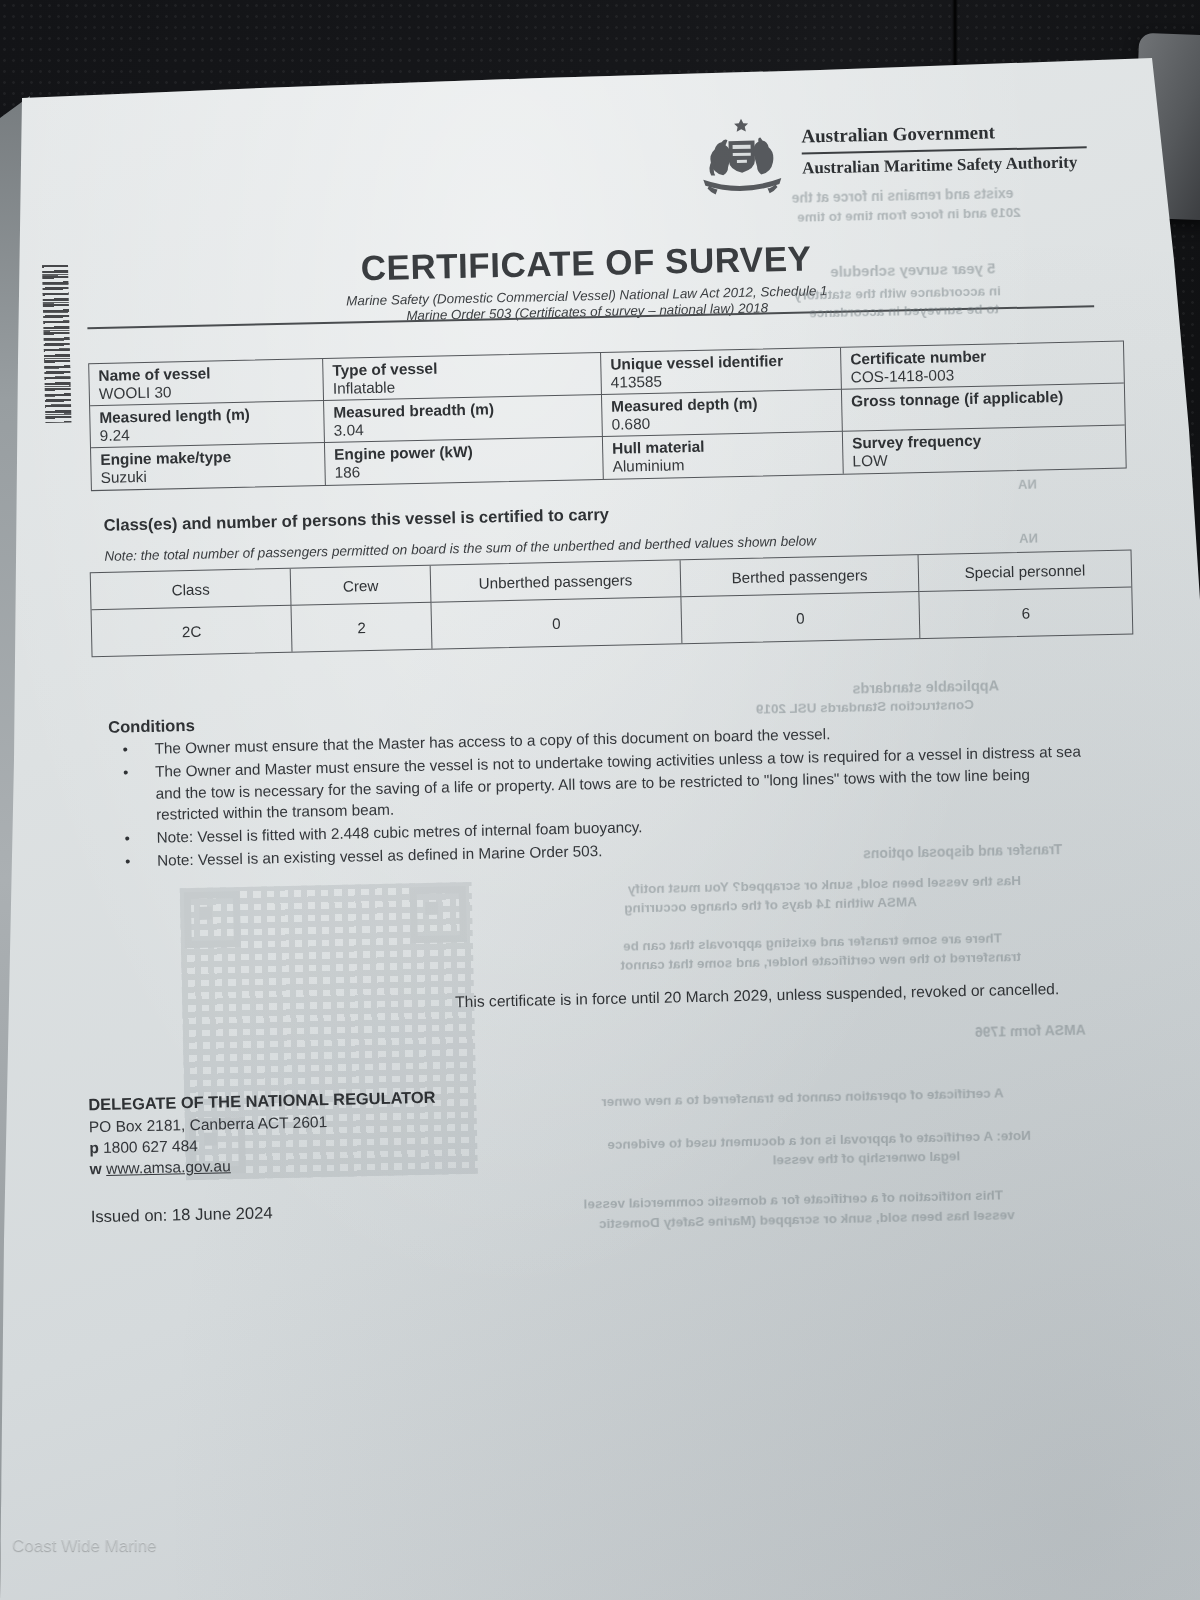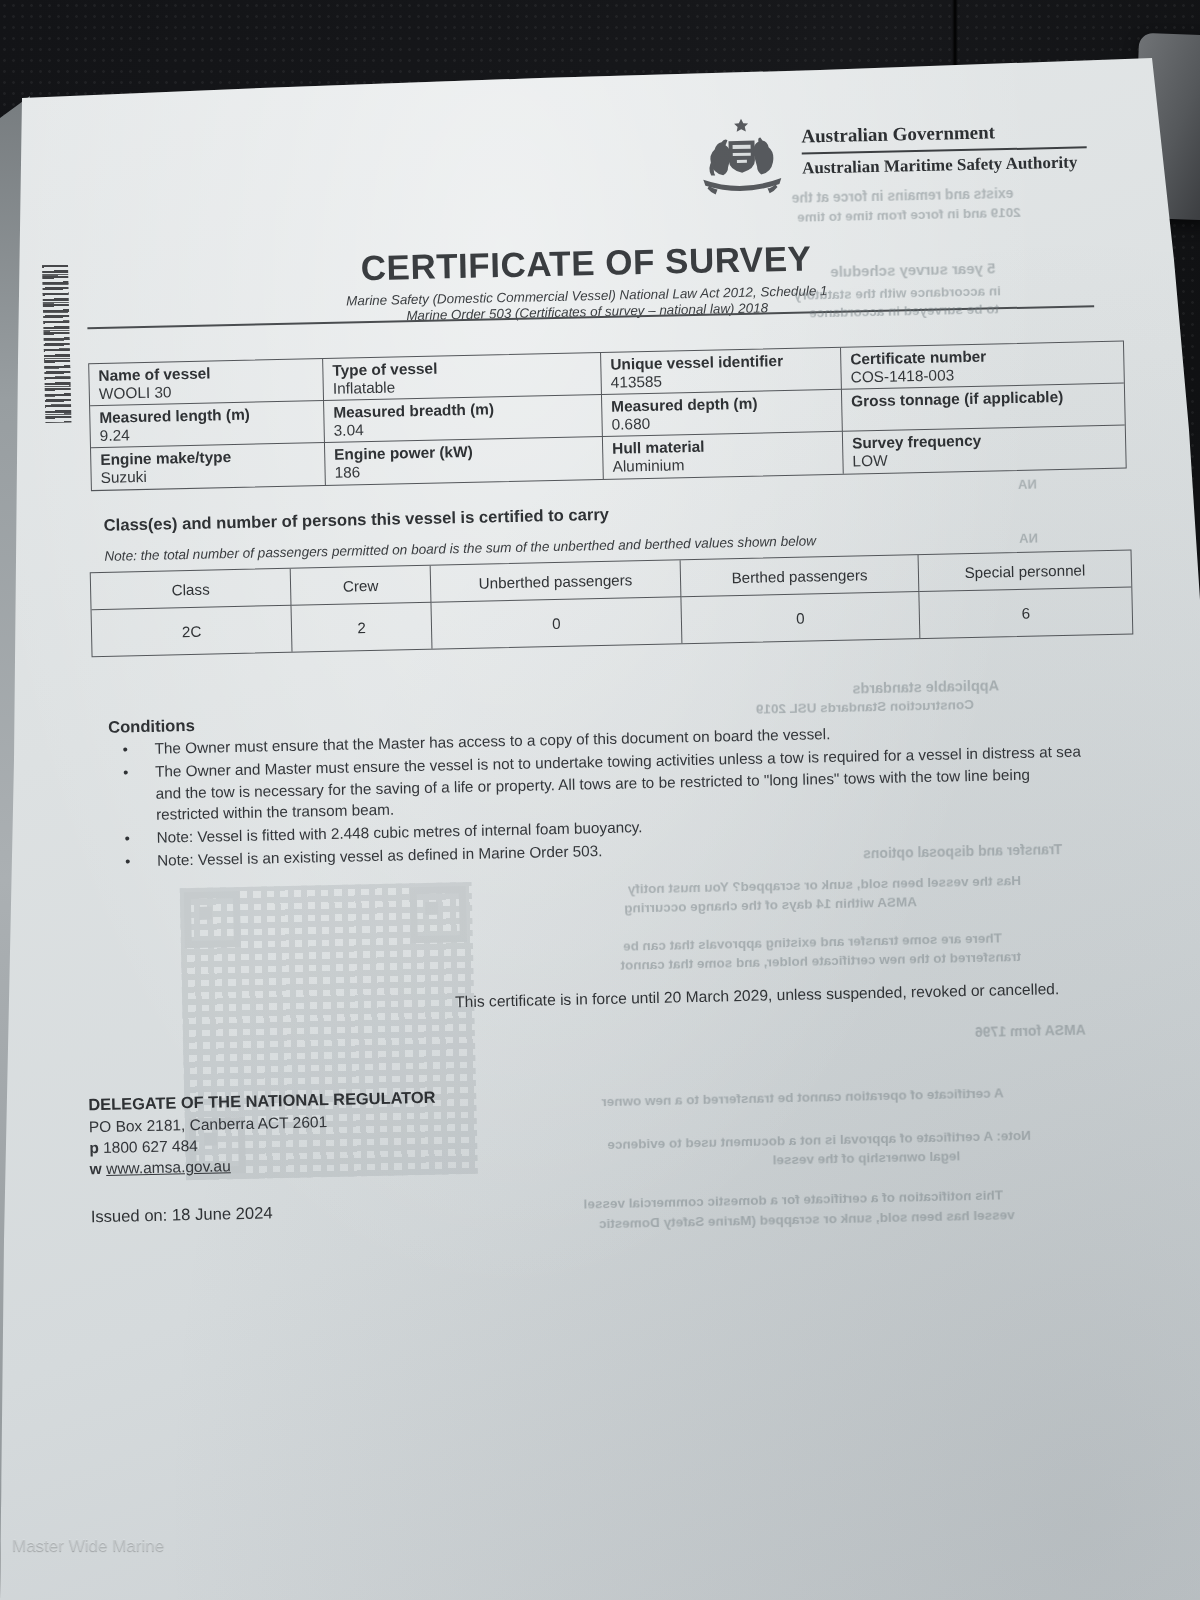--- a/index.html
+++ b/index.html
@@ -247,14 +247,14 @@
     <div class="bleed" style="left:610px;top:939px;font-size:13.5px;">There are some transfer and existing approvals that can be</div>
     <div class="bleed" style="left:607px;top:958px;font-size:13.5px;">transferred to the new certificate holder, and some that cannot</div>
     <div class="bleed" style="left:960px;top:1032px;font-size:14px;">AMSA form 1796</div>
     <div class="bleed" style="left:585px;top:1094px;font-size:13.5px;">A certificate of operation cannot be transferred to a new owner</div>
     <div class="bleed" style="left:590px;top:1137px;font-size:13.5px;">Note: A certificate of approval is not a document used to evidence</div>
     <div class="bleed" style="left:755px;top:1156px;font-size:13.5px;">legal ownership of the vessel</div>
     <div class="bleed" style="left:565px;top:1196px;font-size:13.5px;">This notification of a certificate for a domestic commercial vessel</div>
     <div class="bleed" style="left:580px;top:1216px;font-size:13.5px;">vessel has been sold, sunk or scrapped (Marine Safety Domestic</div>
   </div>
 
-  <div class="wm">Master Wide Marine</div>
+  <div class="wm">Coast Wide Marine</div>
 </div>
 
 </body></html>

